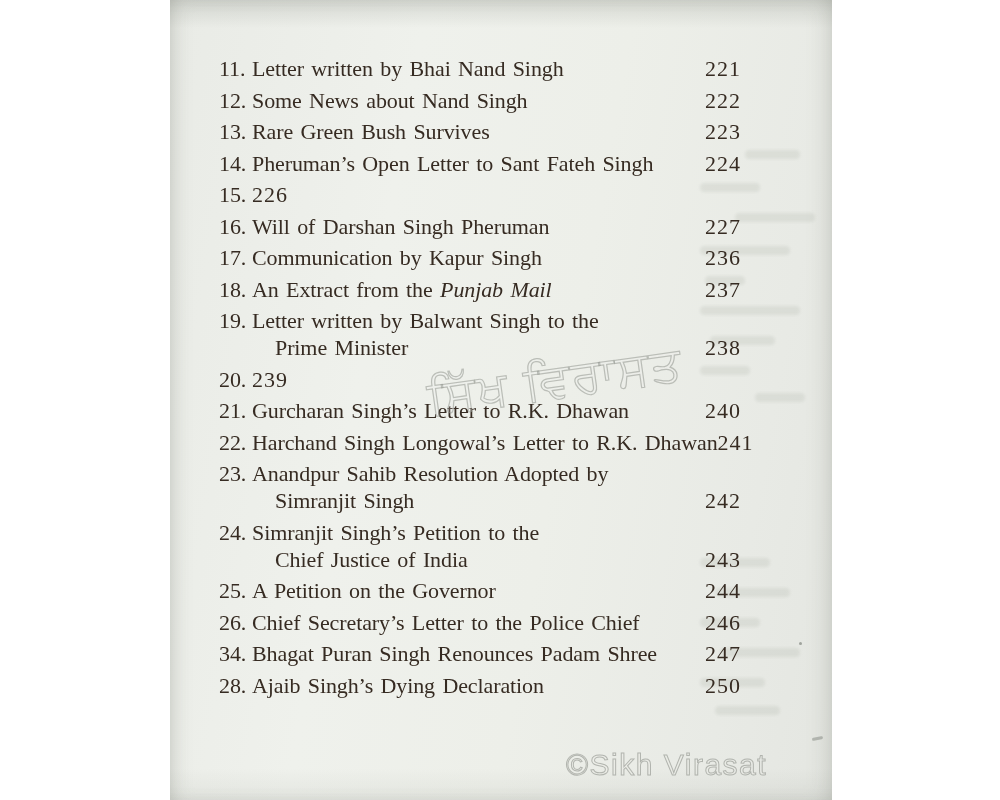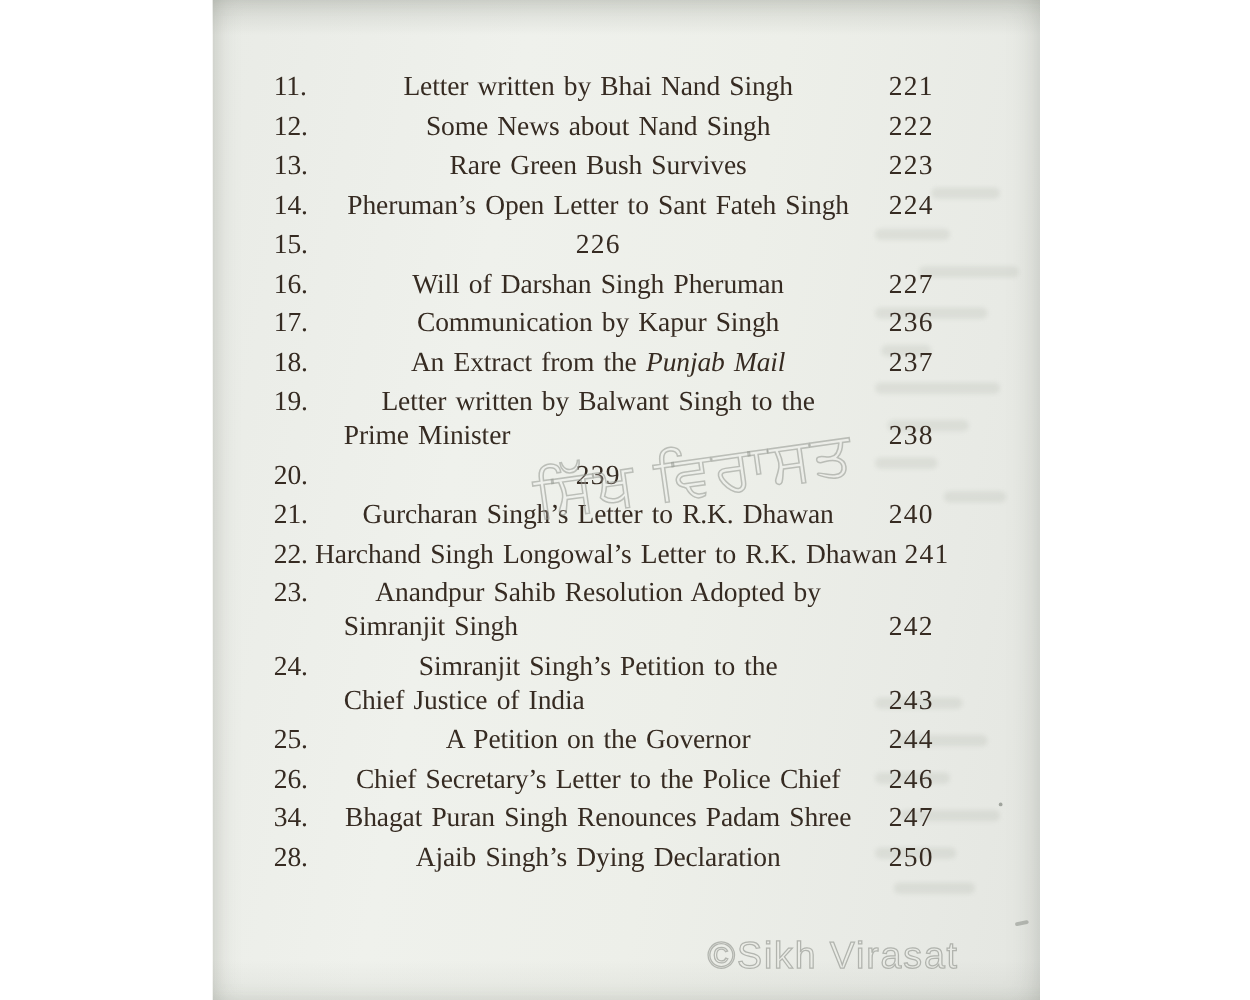--- a/index.html
+++ b/index.html
@@ -23,24 +23,24 @@
     position:absolute;left:49px;top:55px;width:534px;
     font-size:22px;line-height:27px;color:#362b22;
     letter-spacing:-0.1px;word-spacing:2px;
   }
   .entry{
     display:grid;grid-template-columns:33px 1fr 48px;
     margin-bottom:4.5px;
   }
   .entry .num{align-self:start;white-space:nowrap;}
   .entry .title{align-self:start;}
-  .entry .title .line1{white-space:nowrap;display:block;text-align:center;}
+  .entry .title .line1{white-space:nowrap;display:block;}
   .entry .title .line2{white-space:nowrap;display:block;padding-left:23px;}
   .entry .title .it{font-style:italic;}
-  .entry .pg{align-self:end;text-align:center;letter-spacing:1px;white-space:nowrap;}
+  .entry .pg{align-self:end;text-align:left;letter-spacing:1px;white-space:nowrap;}
   
   .wm-center{
     position:absolute;left:258px;top:368px;
     font-family:"Liberation Sans","DejaVu Sans",sans-serif;
     font-size:48px;line-height:1.3;white-space:nowrap;letter-spacing:2px;
     color:rgba(240,242,238,0.20);
     -webkit-text-stroke:1.2px rgba(145,150,142,.55);
     transform:rotate(-8deg);transform-origin:left center;
     pointer-events:none;
   }

